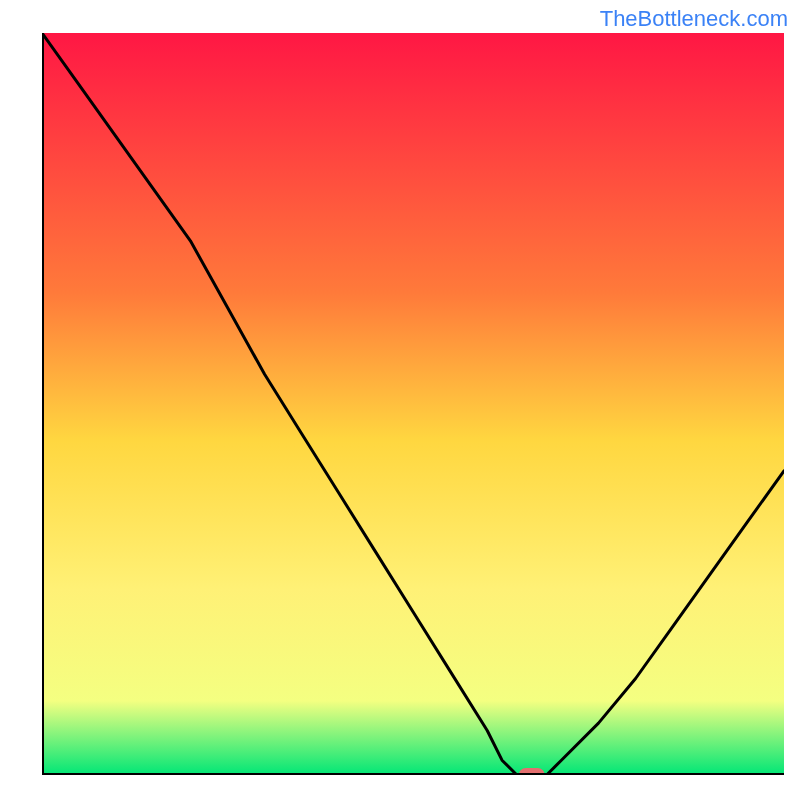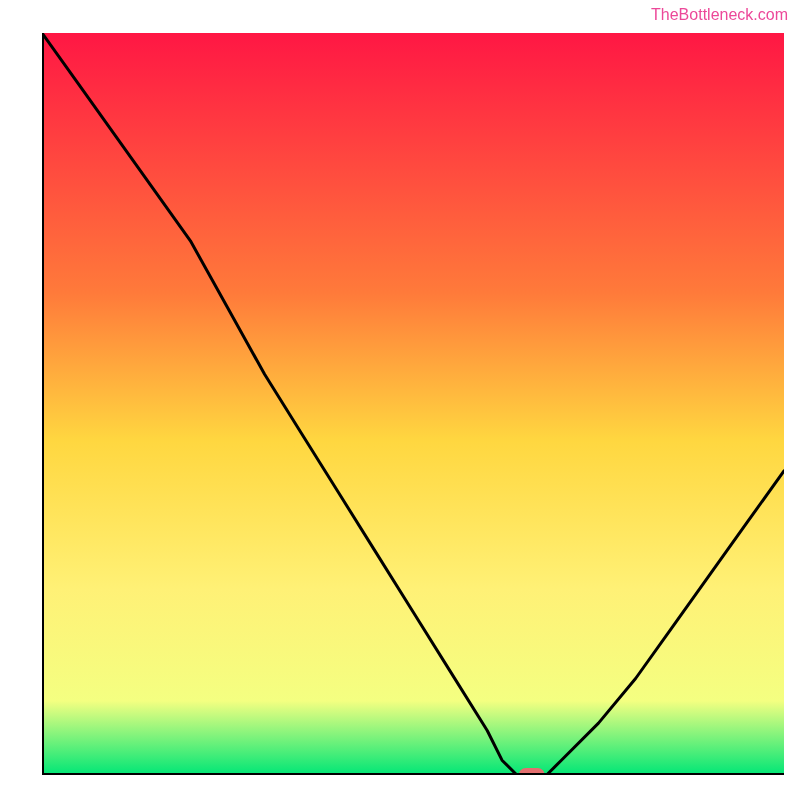--- a/index.html
+++ b/index.html
@@ -8,22 +8,22 @@
   width: 800px;
   height: 800px;
   background: #ffffff;
   font-family: Arial, sans-serif;
   position: relative;
 }
 .watermark {
   position: absolute;
   top: 6px;
   right: 12px;
-  font-size: 16px;
-  color: #ec4899;
+  font-size: 22px;
+  color: #3b82f6;
   font-weight: 500;
   z-index: 10;
 }
 .chart-container {
   position: absolute;
   top: 33px;
   left: 42px;
   width: 742px;
   height: 742px;
   background: #fff;

